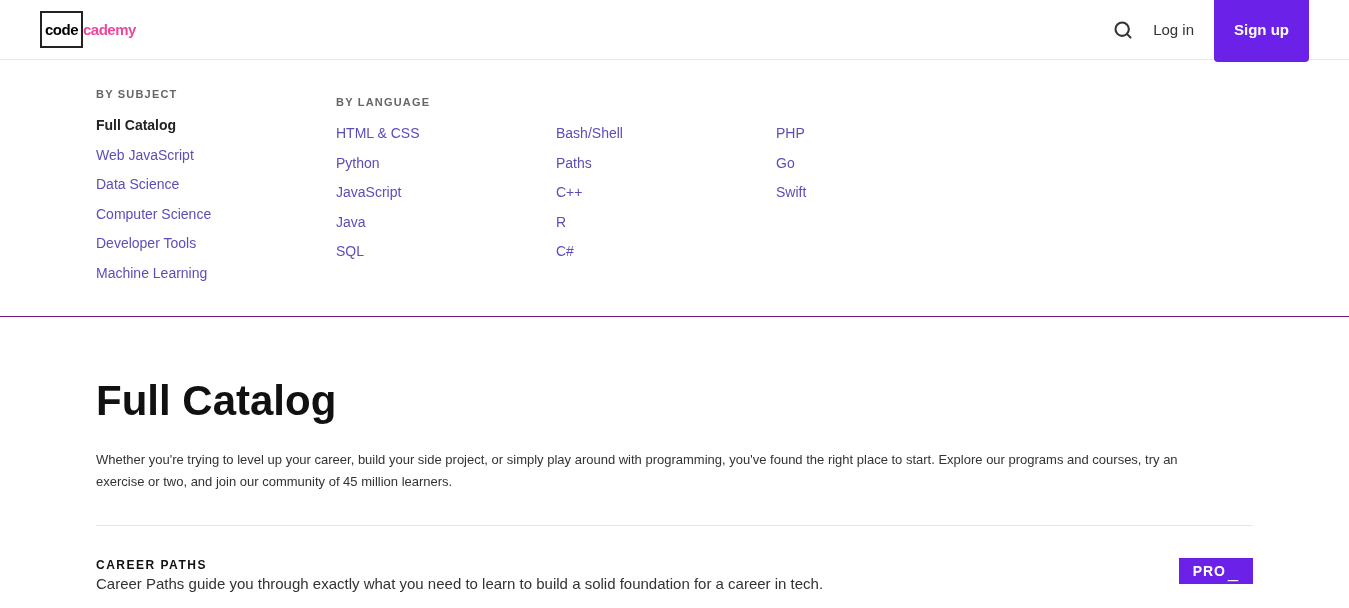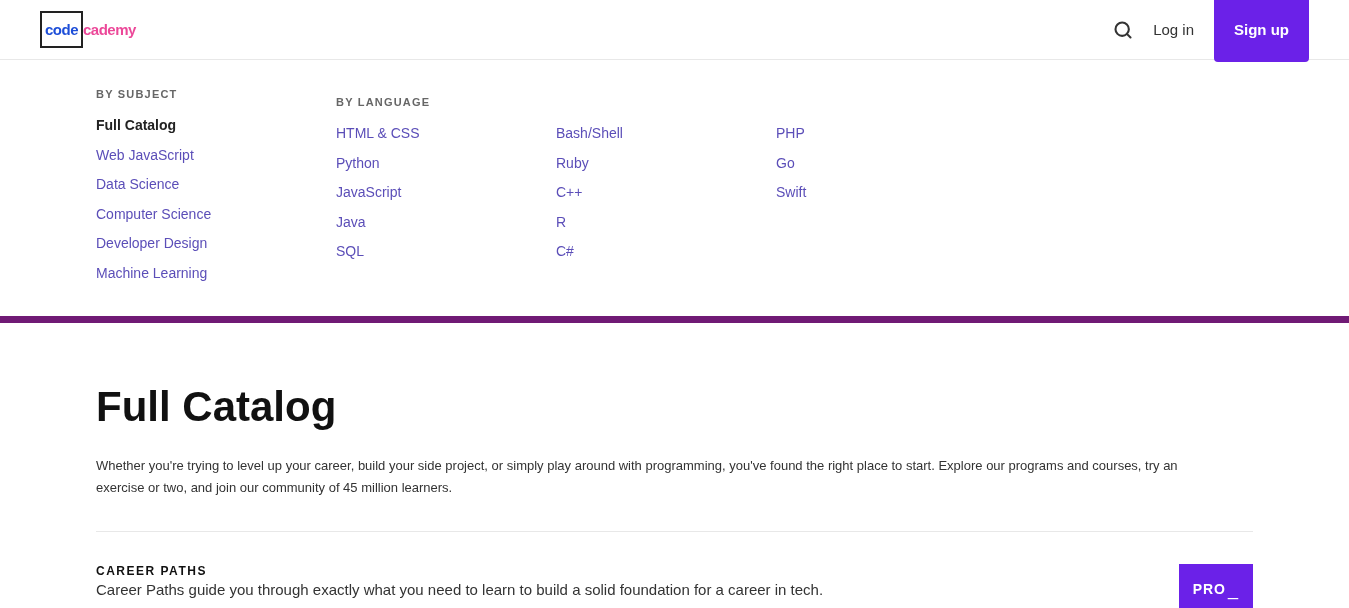--- a/index.html
+++ b/index.html
@@ -20,21 +20,21 @@
       display: flex;
       align-items: center;
       margin-right: 32px;
       text-decoration: none;
     }
     .logo-code {
       border: 2px solid #222;
       padding: 8px 3px;
       font-weight: 700;
       font-size: 15px;
-      color: #1d4ed8;
+      color: #000000;
       letter-spacing: -0.5px;
     }
     .logo-cademy {
       font-weight: 700;
       font-size: 15px;
       color: #ec4899;
       letter-spacing: -0.5px;
     }
     .nav-links {
       display: flex;
@@ -77,21 +77,21 @@
       border-radius: 4px;
       padding: 24px 20px;
       font-size: 15px;
       font-weight: 600;
       cursor: pointer;
     }
 
     
     .dropdown-menu {
       background: #fff;
-      border-bottom: 7px solid #701a75;
+      border-bottom: 1px solid #701a75;
       padding: 28px 96px 32px;
       display: flex;
       gap: 80px;
     }
     .dropdown-section-label {
       font-size: 11px;
       font-weight: 700;
       color: #666;
       letter-spacing: 1.2px;
       margin-bottom: 16px;
@@ -161,21 +161,21 @@
       font-size: 15px;
       color: #333;
       line-height: 1.6;
       max-width: 900px;
     }
     .pro-badge {
       background: #6b21e8;
       color: #fff;
       font-weight: 800;
       font-size: 14px;
-      padding: 16px 14px;
+      padding: 4px 14px;
       letter-spacing: 1px;
       display: flex;
       align-items: center;
       gap: 2px;
       flex-shrink: 0;
     }
     .pro-cursor {
       font-size: 18px;
       font-weight: 300;
       line-height: 1;
@@ -204,39 +204,39 @@
 <div class="dropdown-menu">
 
   <div class="dropdown-section by-subject">
     <div class="dropdown-section-label">BY SUBJECT</div>
     <div class="dropdown-columns">
       <div class="dropdown-col">
         <a class="dropdown-link active" href="#">Full Catalog</a>
         <a class="dropdown-link" href="#">Web JavaScript</a>
         <a class="dropdown-link" href="#">Data Science</a>
         <a class="dropdown-link" href="#">Computer Science</a>
-        <a class="dropdown-link" href="#">Developer Design</a>
+        <a class="dropdown-link" href="#">Developer Tools</a>
         <a class="dropdown-link" href="#">Machine Learning</a>
       </div>
     </div>
   </div>
 
   <div class="dropdown-section by-language">
     <div class="dropdown-section-label">BY LANGUAGE</div>
     <div class="dropdown-columns">
       <div class="dropdown-col">
         <a class="dropdown-link" href="#">HTML &amp; CSS</a>
         <a class="dropdown-link" href="#">Python</a>
         <a class="dropdown-link" href="#">JavaScript</a>
         <a class="dropdown-link" href="#">Java</a>
         <a class="dropdown-link" href="#">SQL</a>
       </div>
       <div class="dropdown-col">
         <a class="dropdown-link" href="#">Bash/Shell</a>
-        <a class="dropdown-link" href="#">Ruby</a>
+        <a class="dropdown-link" href="#">Paths</a>
         <a class="dropdown-link" href="#">C++</a>
         <a class="dropdown-link" href="#">R</a>
         <a class="dropdown-link" href="#">C#</a>
       </div>
       <div class="dropdown-col">
         <a class="dropdown-link" href="#">PHP</a>
         <a class="dropdown-link" href="#">Go</a>
         <a class="dropdown-link" href="#">Swift</a>
       </div>
     </div>

